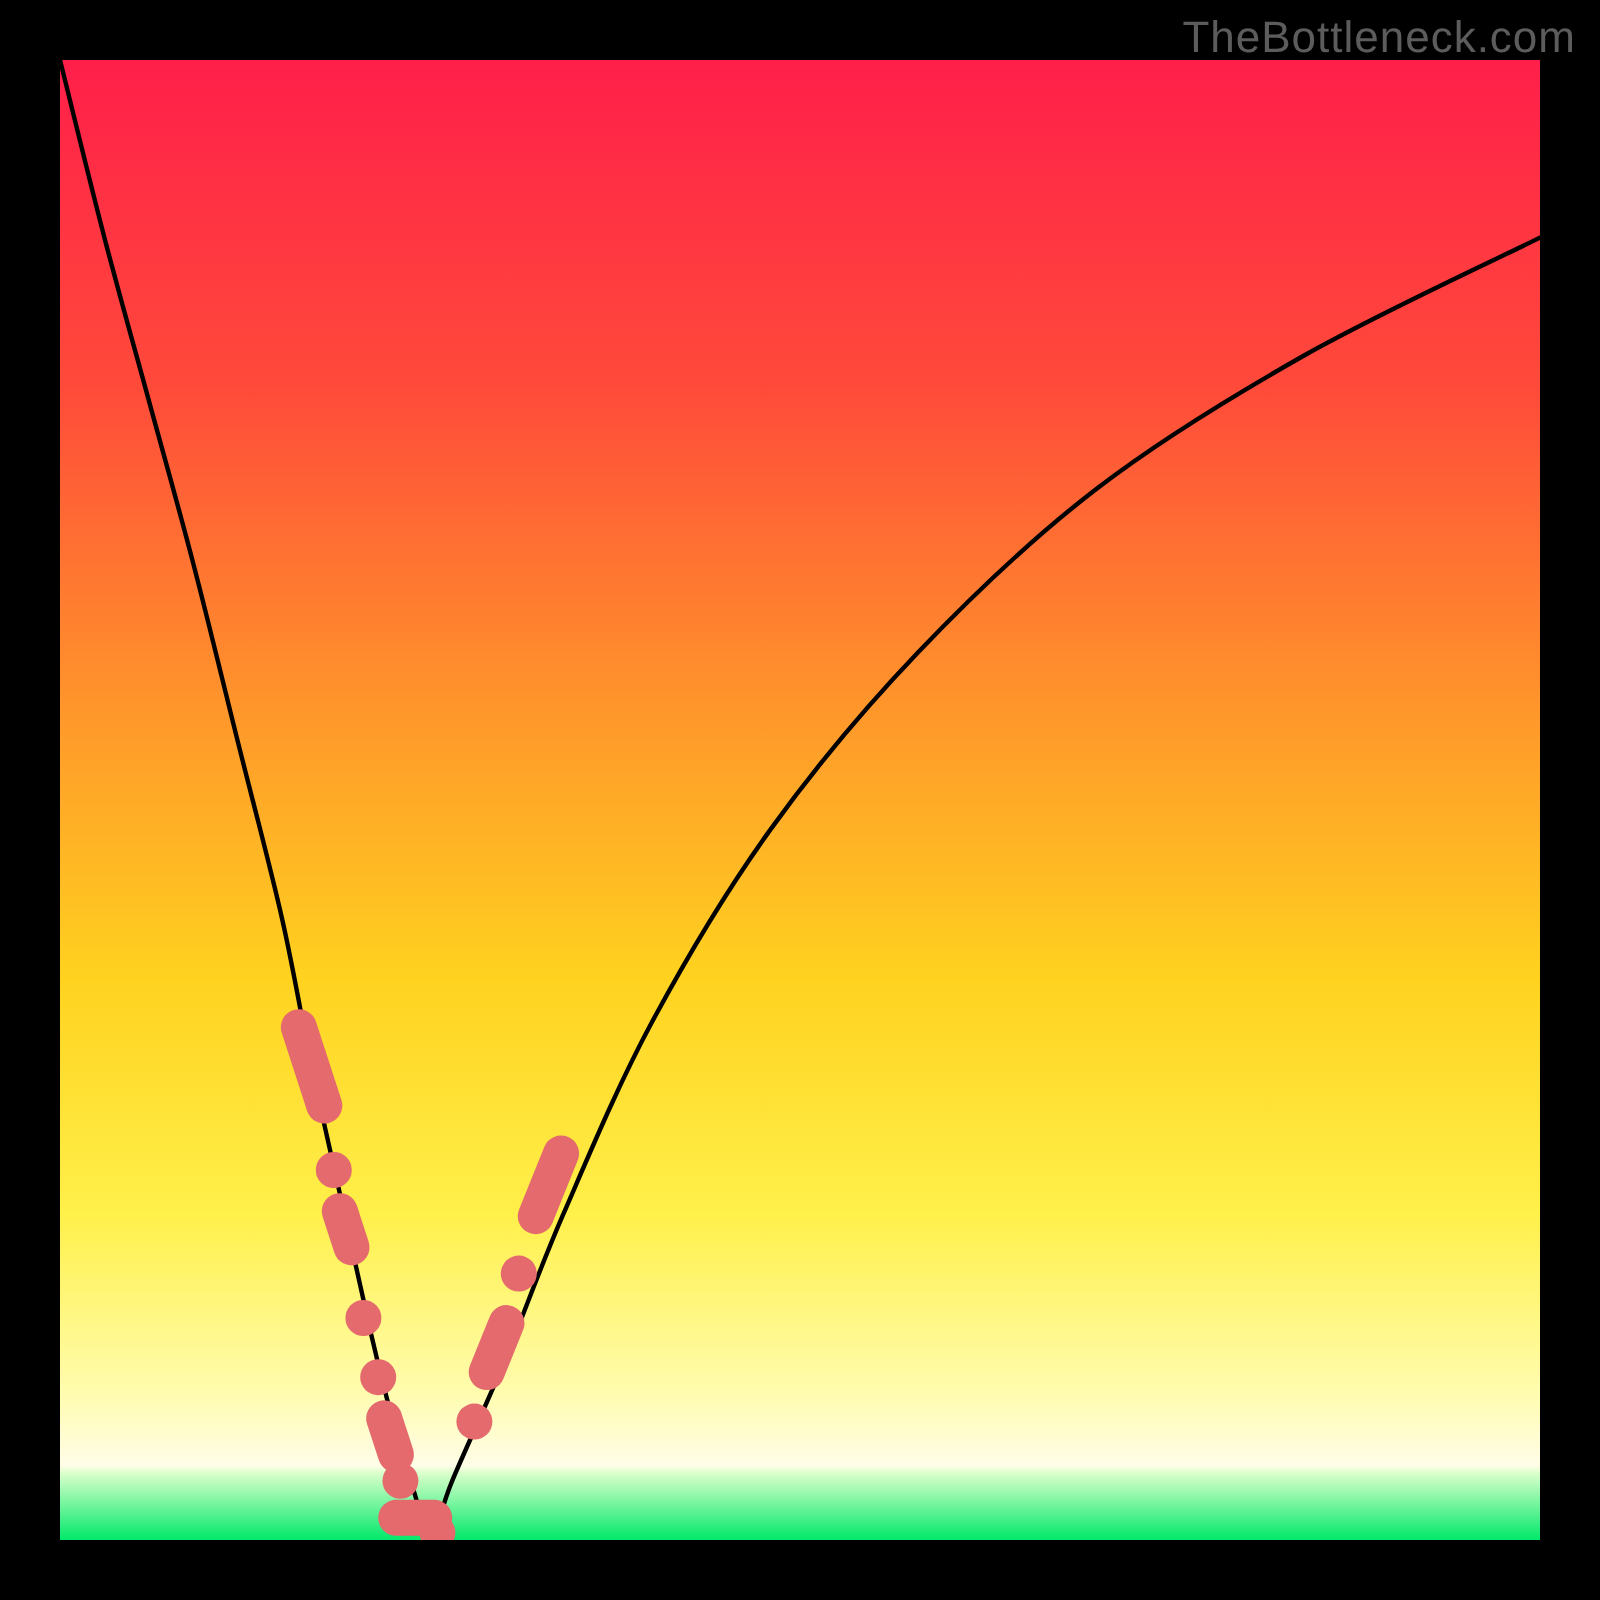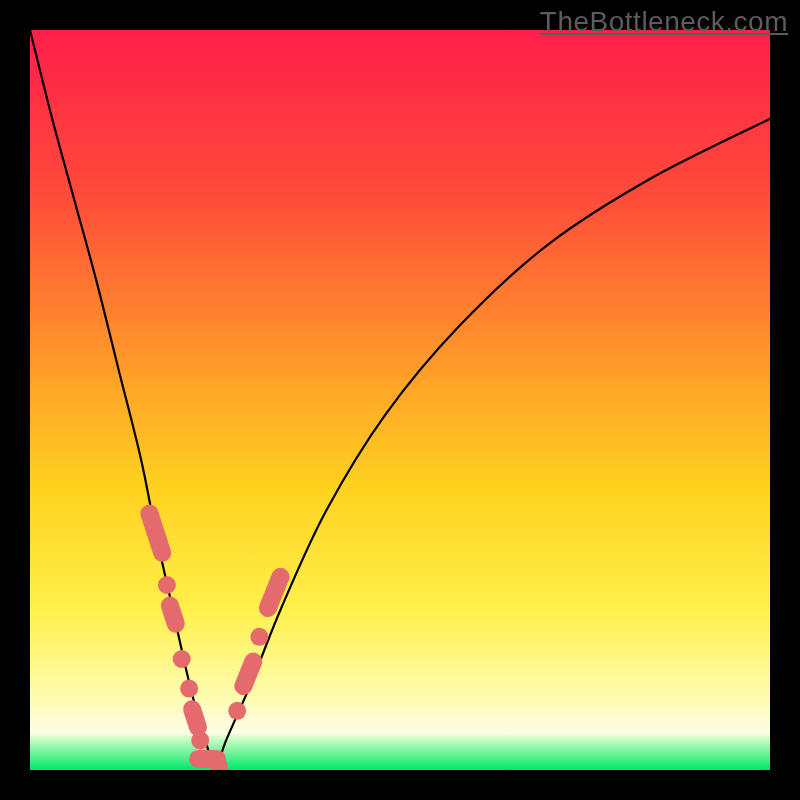--- a/index.html
+++ b/index.html
@@ -27,24 +27,23 @@
   }
   .gradient-bg {
     position: absolute;
     inset: 0;
   }
   .watermark {
     position: absolute;
     top: 6px;
     right: 12px;
     color: #5c5c5c;
-    font-size: 28px;
+    font-size: 22px;
     font-weight: 500;
     letter-spacing: 0.5px;
-    text-decoration: underline;
   }
   svg.curve {
     position: absolute;
     inset: 0;
     width: 100%;
     height: 100%;
   }
   .bead {
     fill: #e46a6d;
     stroke: none;

